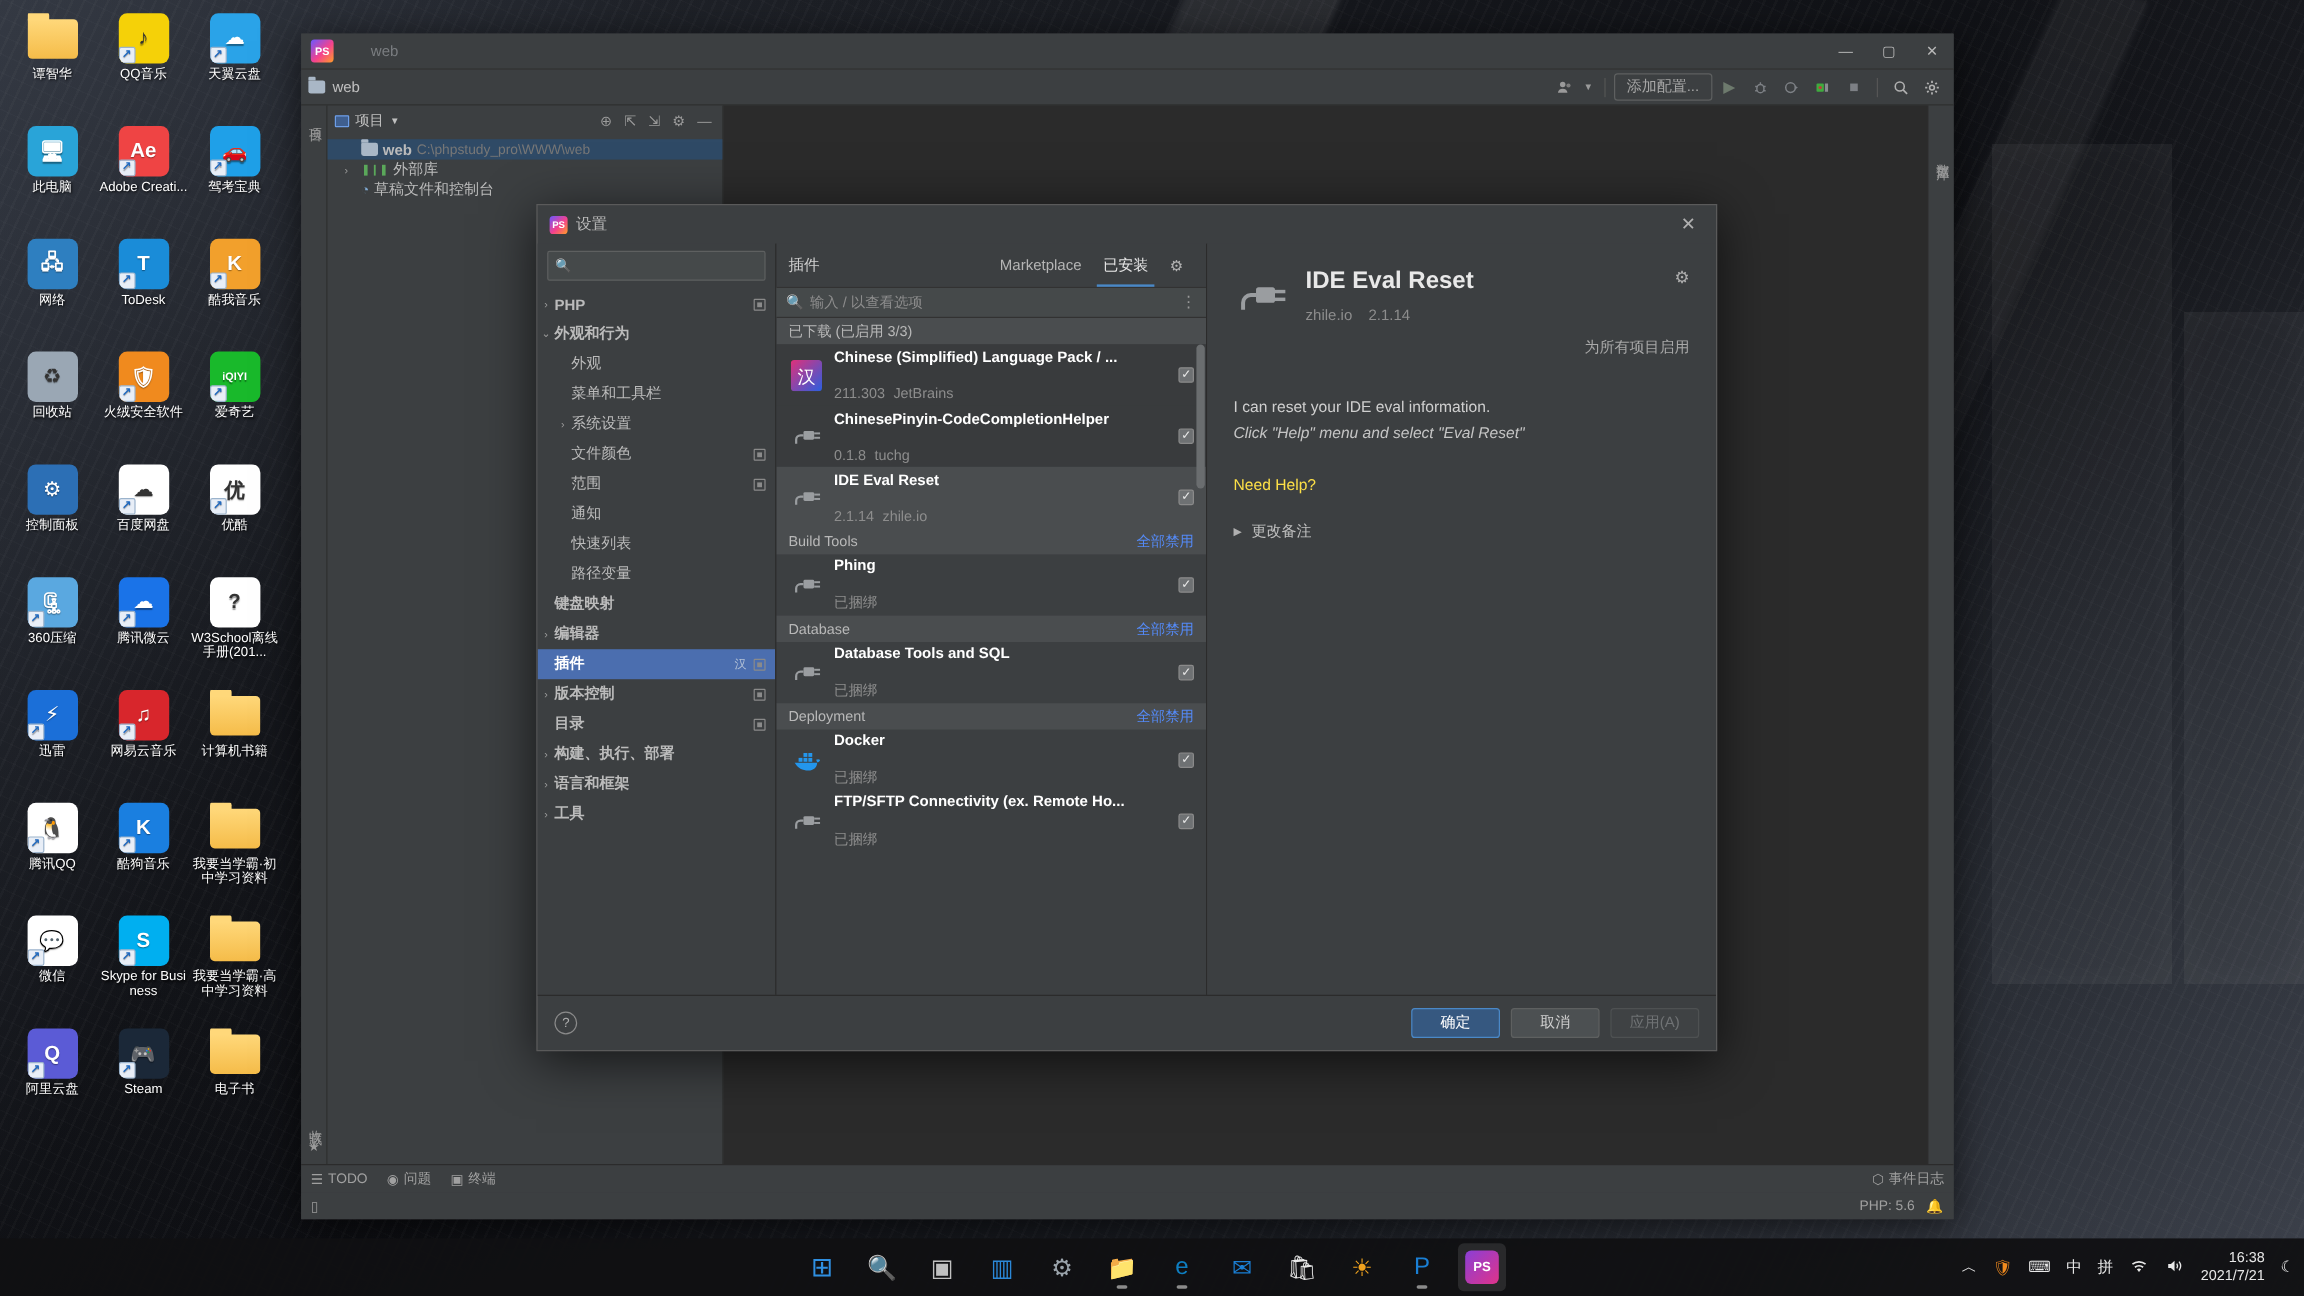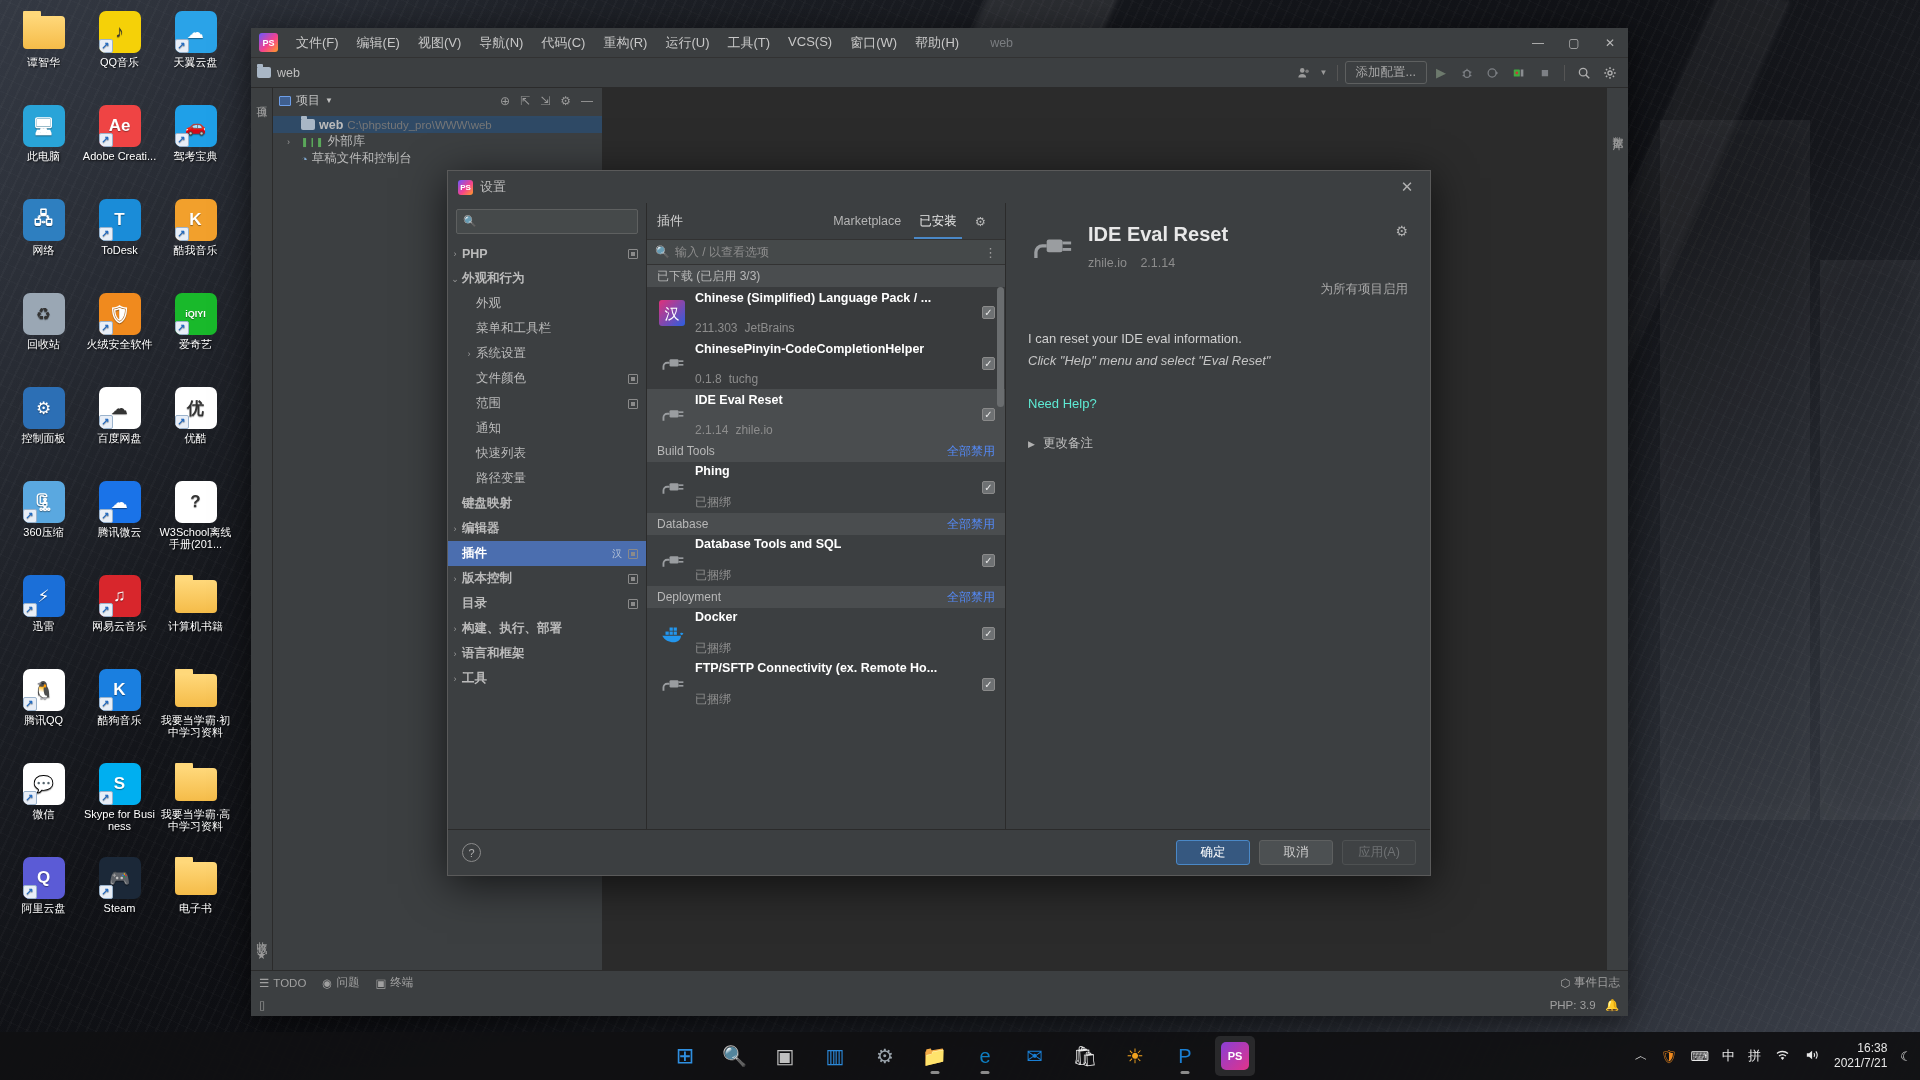--- a/index.html
+++ b/index.html
@@ -217,21 +217,21 @@
   .plug-detail { flex:1; background:#3c3f41; padding:20px 22px 10px 22px; overflow:hidden; }
   .pd-head { display:flex; gap:14px; }
   .pd-icon { width:46px; height:46px; flex:none; margin-top:2px; }
   .pd-title { font-size:20px; font-weight:bold; color:#e8e8e8; }
   .pd-vendor { font-size:12.5px; color:#8d8d8d; margin-top:10px; }
   .pd-vendor span { margin-right:10px; }
   .pd-enable { font-size:12.5px; color:#a8a8a8; margin-top:11px;text-align:right; }
   .pd-gear { margin-left:auto; color:#b0b0b0; font-size:14px; }
   .pd-desc { margin-top:30px; font-size:13px; color:#cfcfcf; line-height:22px; }
   .pd-desc em { font-style:italic; color:#c5c5c5; }
-  .pd-link { margin-top:24px; font-size:13px; color:#5eead4; }
+  .pd-link { margin-top:24px; font-size:13px; color:#fde047; }
   .pd-notes { margin-top:24px; font-size:12.5px; color:#c0c0c0; display:flex; align-items:center; gap:8px; }
   .pd-notes .tri { font-size:9px; color:#b0b0b0; }
 
   .dlg-footer {
     height:46px; border-top:1px solid #2b2b2b; display:flex; align-items:center;
     padding:0 14px; gap:9px;
   }
   .help-circ {
     width:19px; height:19px; border-radius:50%; border:1px solid #8a8a8a;
     display:flex; align-items:center; justify-content:center; font-size:11px; color:#b0b0b0;
@@ -402,33 +402,20 @@
           <div class="folder-shape"></div>
         </div>
         <div class="lbl">电子书</div>
       </div>
     </div>
 
   <div class="ide">
 
     <div class="ide-menubar">
       <div class="ps-logo">PS</div>
-      <div id="menu-items" style="display:flex;">
-          <span class="menu-item">文件(F)</span>
-          <span class="menu-item">编辑(E)</span>
-          <span class="menu-item">视图(V)</span>
-          <span class="menu-item">导航(N)</span>
-          <span class="menu-item">代码(C)</span>
-          <span class="menu-item">重构(R)</span>
-          <span class="menu-item">运行(U)</span>
-          <span class="menu-item">工具(T)</span>
-          <span class="menu-item">VCS(S)</span>
-          <span class="menu-item">窗口(W)</span>
-          <span class="menu-item">帮助(H)</span>
-        </div>
       <div class="menu-title">web</div>
       <div class="win-ctrl">
         <div>—</div>
         <div>▢</div>
         <div>✕</div>
       </div>
     </div>
 
     <div class="ide-toolbar">
       <div class="tb-crumb">
@@ -551,21 +538,21 @@
       <div style="flex:1"></div>
       <div class="st-item">
           <span>⬡</span>
           <span>事件日志</span>
         </div>
     </div>
 
     <div class="ide-status2">
       <span style="color:#9a9a9a;">▯</span>
       <div style="flex:1"></div>
-      <span>PHP: 3.9</span>
+      <span>PHP: 5.6</span>
       <span style="margin-left:10px;color:#d04040;">🔔</span>
     </div>
   </div>
 
   <div class="dialog">
     <div class="dlg-title">
       <div class="ps-logo">PS</div>
       <span>设置</span>
       <div class="dlg-close">✕</div>
     </div>

